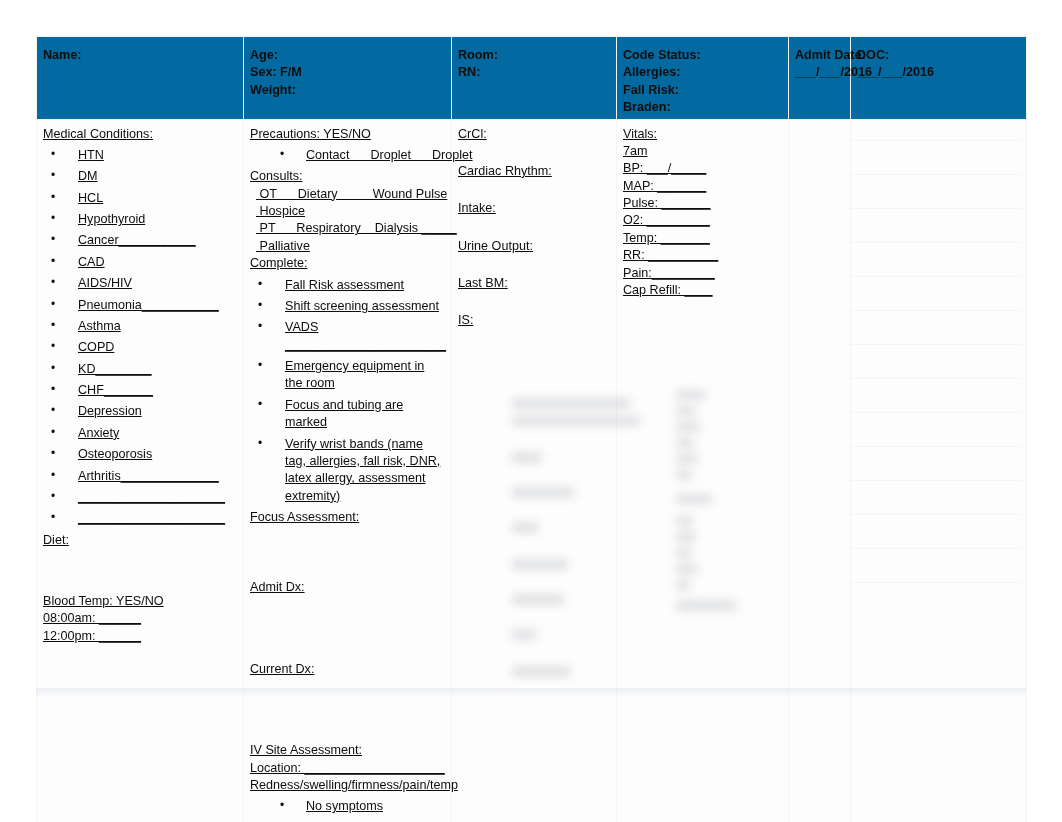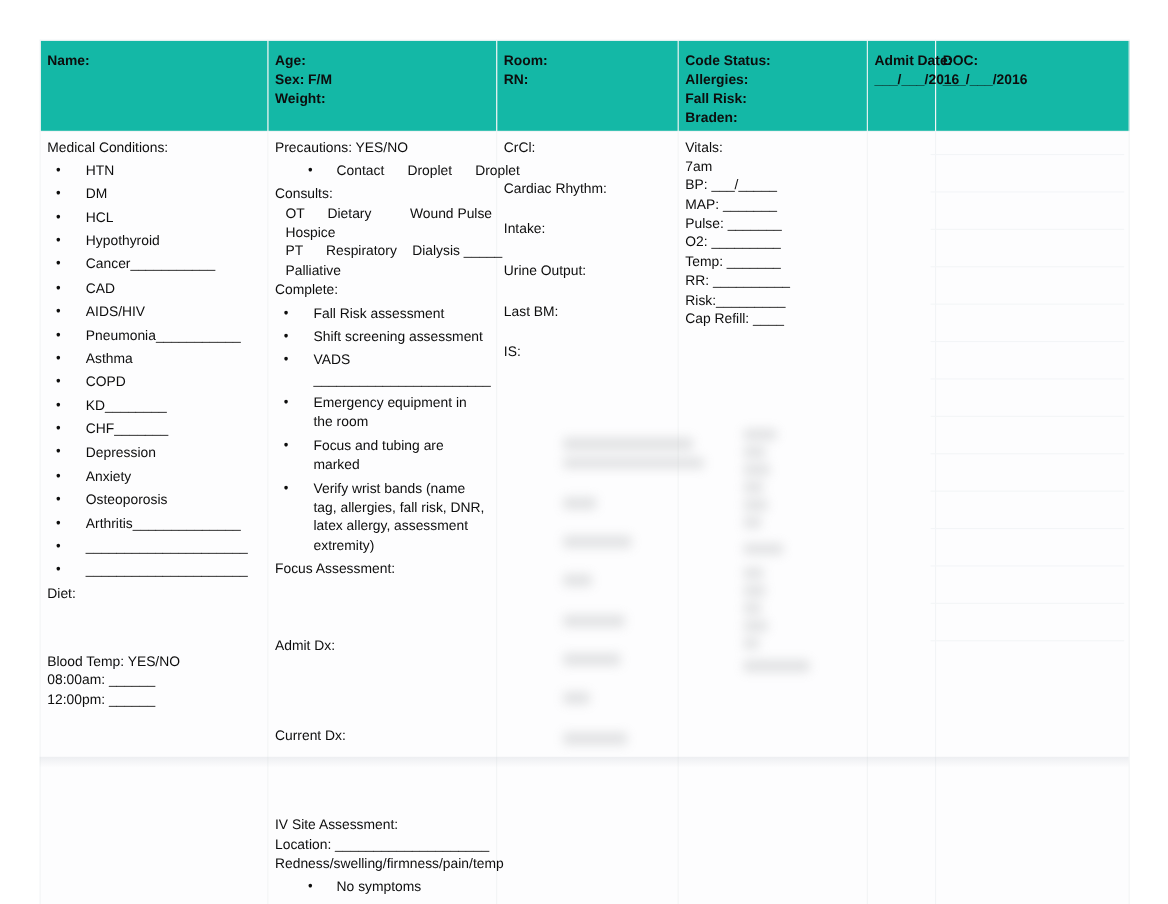--- a/index.html
+++ b/index.html
@@ -47,27 +47,28 @@
   .c2 { width: 208px; }
   .c3 { width: 165px; }
   .c4 { width: 172px; }
   .c5 { width: 62px;  }
   .c6 { width: 176px; }
 
   .hdr td {
     height: 68px;
     font-weight: bold;
     padding-top: 10px;
-    background: #14b8a6;
+    background: #0369a1;
   }
   .hdr .line { white-space: pre; }
 
   .body-row td {
     height: 568px;
     padding-top: 6px;
+    text-decoration: underline;
   }
 
   
   .lbl { display: block; white-space: pre-wrap; }
   .gap-md { height: 20px; }
   .gap-lg { height: 33px; }
   .gap-xl { height: 44px; }
 
   
   ul.bul {
@@ -280,21 +281,21 @@
 
       <td>
         <span class="lbl">Vitals:</span>
         <span class="lbl">7am</span>
         <span class="lbl">BP: ___/_____</span>
         <span class="lbl">MAP: _______</span>
         <span class="lbl">Pulse: _______</span>
         <span class="lbl">O2: _________</span>
         <span class="lbl">Temp: _______</span>
         <span class="lbl">RR: __________</span>
-        <span class="lbl">Risk:_________</span>
+        <span class="lbl">Pain:_________</span>
         <span class="lbl">Cap Refill: ____</span>
       </td>
 
       <td></td>
 
       <td></td>
     </tr>
   </tbody>
     </table>
 

